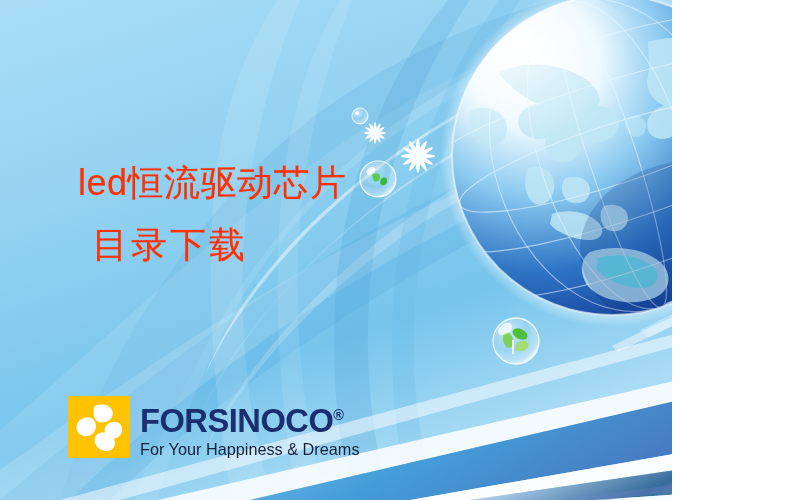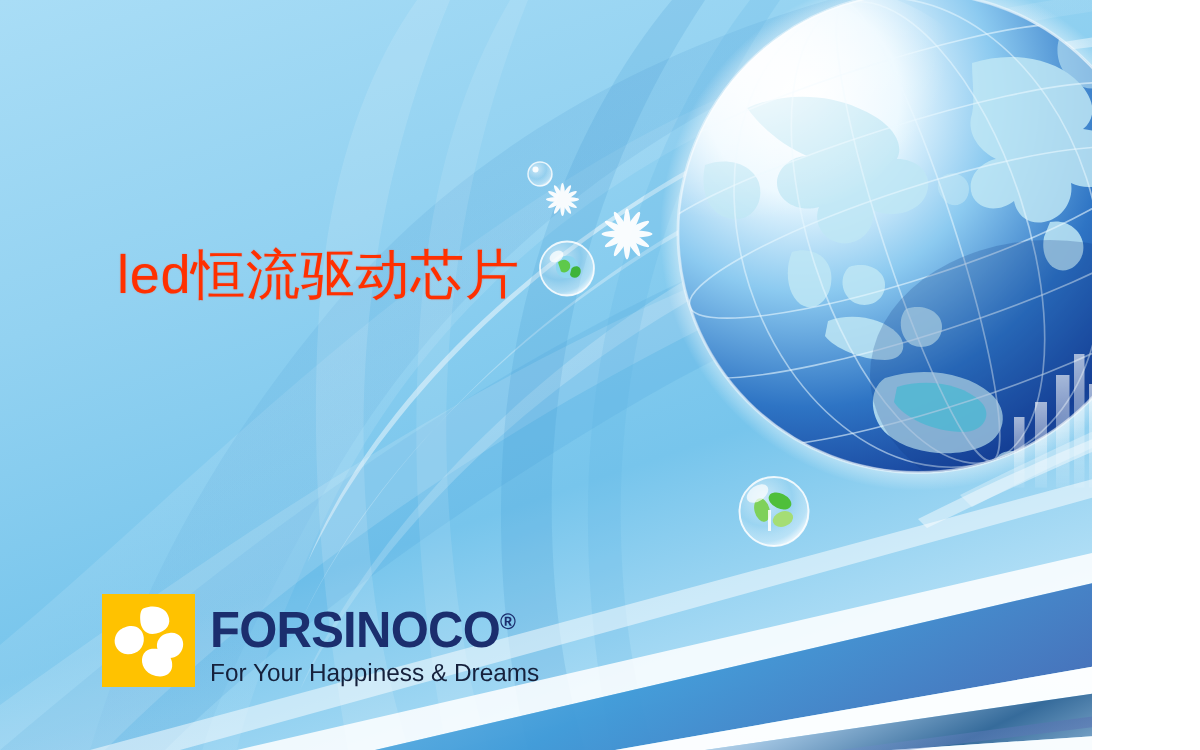--- a/index.html
+++ b/index.html
@@ -8,21 +8,21 @@
     padding: 0;
     background: #ffffff;
   }
   body {
     font-family: "Liberation Sans", sans-serif;
   }
 
   
   #banner {
     position: relative;
-    width: 728px;
+    width: 672px;
     height: 500px;
     overflow: hidden;
     background: linear-gradient(160deg, #a8dcf5 0%, #8fd0f0 35%, #6ec0ea 62%, #7cc7ec 80%, #b7e1f6 100%);
   }
   #banner > * { position: absolute; }
 
   .layer { inset: 0; width: 800px; height: 500px; }
 
   
   #headline {
@@ -383,20 +383,21 @@
         <circle cx="786" cy="116" r="8" fill="#9adcf2"></circle>
         <path d="M780,113 C783,110 787,111 788,115 C789,119 784,122 781,120 Z" fill="#5ec94a"></path>
         <path d="M789,117 C793,114 797,117 796,121 C795,125 790,125 788,122 Z" fill="#3fb43a"></path>
       </g>
       <ellipse cx="778" cy="108" rx="6" ry="3.6" fill="#ffffff" opacity="0.75" transform="rotate(-35 778 108)"></ellipse>
     </g>
   </svg>
 
   <div id="headline">
     <div class="hl-line hl-line-1">led恒流驱动芯片</div>
+    <div class="hl-line hl-line-2">目录下载</div>
   </div>
 
   <div id="logo">
     <div id="logo-mark">
       <svg width="62" height="62" viewBox="0 0 62 62" xmlns="http://www.w3.org/2000/svg">
         <g fill="#ffffff">
           <path d="M30,9 C38,8 45,12 45,19 C45,25 39,28 32,27 C27,26 25,21 26,16 C26.6,12.5 27.7,9.2 30,9 Z" transform="rotate(-12 31 19)"></path>
           <path d="M16,22 C23,20 28,24 28,30 C28,37 22,41 16,40 C10,39 7,33 9,28 C10.5,24.5 13,22.6 16,22 Z" transform="rotate(-6 18 31)"></path>
           <path d="M45,26 C51,25 55,30 54,35 C53,41 47,44 42,42 C37,40 35,34 38,30 C40,27 42.5,26.3 45,26 Z"></path>
           <path d="M32,37 C40,35 47,40 47,47 C47,53 41,56 34,54 C28,52 25,46 27,41 C28,39 30,37.6 32,37 Z" transform="rotate(8 36 46)"></path>

